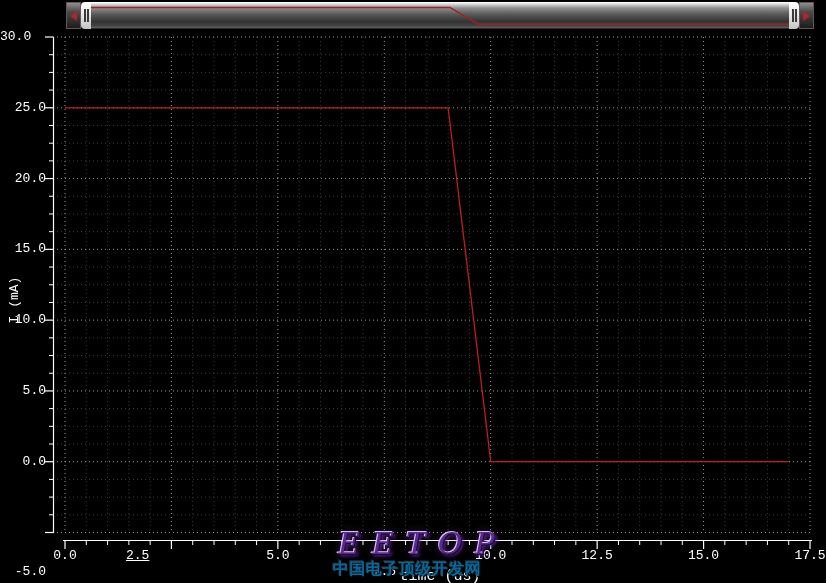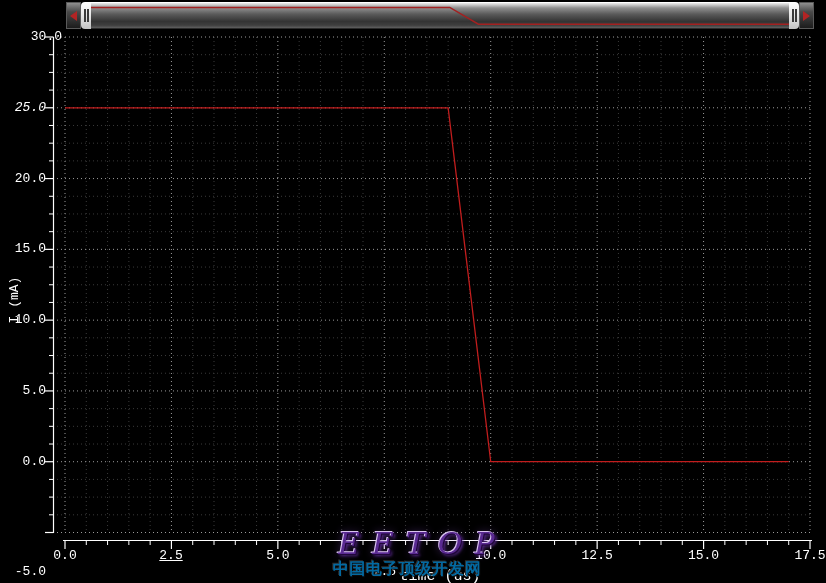--- a/index.html
+++ b/index.html
@@ -225,30 +225,30 @@
         <line x1="682.2857142857143" y1="540.5" x2="682.2857142857143" y2="545" stroke="#ffffff" stroke-width="1"></line>
         <line x1="724.8571428571429" y1="540.5" x2="724.8571428571429" y2="545" stroke="#ffffff" stroke-width="1"></line>
         <line x1="746.1428571428571" y1="540.5" x2="746.1428571428571" y2="545" stroke="#ffffff" stroke-width="1"></line>
         <line x1="767.4285714285714" y1="540.5" x2="767.4285714285714" y2="545" stroke="#ffffff" stroke-width="1"></line>
         <line x1="788.7142857142857" y1="540.5" x2="788.7142857142857" y2="545" stroke="#ffffff" stroke-width="1"></line>
       </g>
       <polyline points="65,107.78571428571429 448.14285714285717,107.78571428571429 490.7142857142857,461.7142857142857 788.7142857142857,461.7142857142857" fill="none" stroke="#c21d1d" stroke-width="1.3"></polyline>
     </svg>
 
   <div id="tick-layer">
-      <div class="tick-label" style="left: 16px; width: 46px; text-align: right; top: 30px;">30.0</div>
-      <div class="tick-label" style="left: 0px; width: 46px; text-align: right; top: 100.786px; font-style: italic;">25.0</div>
+      <div class="tick-label" style="left: 0px; width: 46px; top: 30px;">30.0</div>
+      <div class="tick-label" style="left: 0px; width: 46px; text-align: right; top: 100.786px;">25.0</div>
       <div class="tick-label" style="left: 0px; width: 46px; text-align: right; top: 171.571px;">20.0</div>
       <div class="tick-label" style="left: 0px; width: 46px; text-align: right; top: 242.357px;">15.0</div>
       <div class="tick-label" style="left: 0px; width: 46px; text-align: right; top: 313.143px;">10.0</div>
       <div class="tick-label" style="left: 0px; width: 46px; text-align: right; top: 383.929px;">5.0</div>
       <div class="tick-label" style="left: 0px; width: 46px; text-align: right; top: 454.714px;">0.0</div>
       <div class="tick-label" style="left: 0px; width: 46px; text-align: right; top: 525.5px; margin-top: 39px;">-5.0</div>
       <div class="tick-label" style="left: 35px; width: 60px; text-align: center; top: 549px;">0.0</div>
-      <div class="tick-label" style="left: 141px; width: 60px; text-align: center; top: 549px; text-decoration: underline;">2.5</div>
+      <div class="tick-label" style="left: 126px; width: 60px; text-align: left; top: 549px; text-decoration: underline;">2.5</div>
       <div class="tick-label" style="left: 247.857px; width: 60px; text-align: center; top: 549px;">5.0</div>
       <div class="tick-label" style="left: 354.286px; width: 60px; text-align: center; top: 549px; margin-top: 16px;">7.5</div>
       <div class="tick-label" style="left: 460.714px; width: 60px; text-align: center; top: 549px;">10.0</div>
       <div class="tick-label" style="left: 567.143px; width: 60px; text-align: center; top: 549px;">12.5</div>
       <div class="tick-label" style="left: 673.571px; width: 60px; text-align: center; top: 549px;">15.0</div>
       <div class="tick-label" style="left: 780px; width: 60px; text-align: center; top: 549px;">17.5</div>
     </div>
 
   <div class="y-title">I (mA)</div>
   <div class="x-title">time (us)</div>

